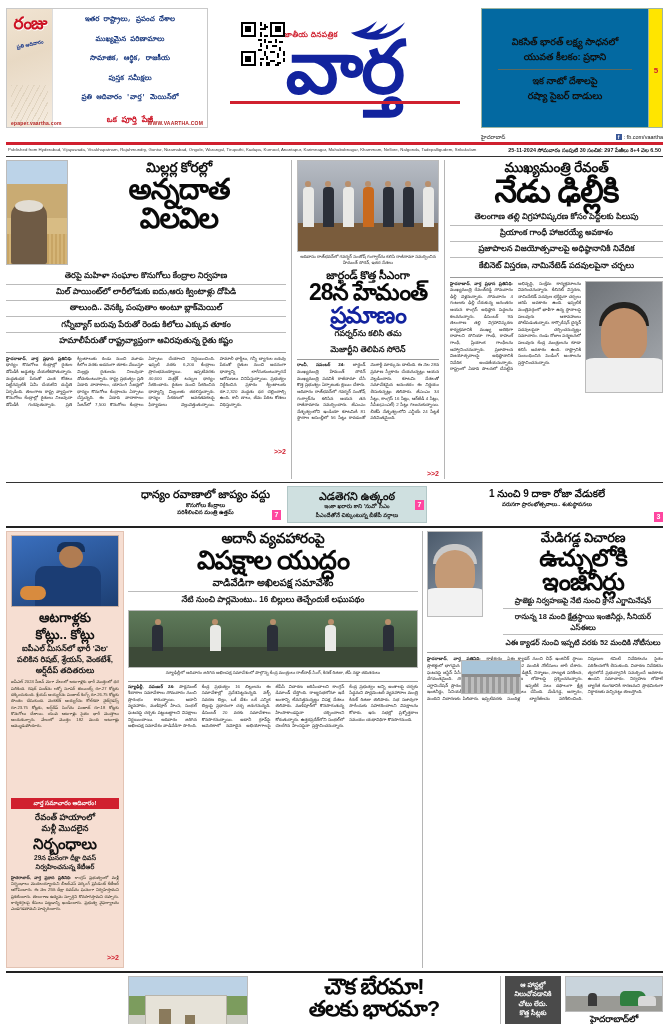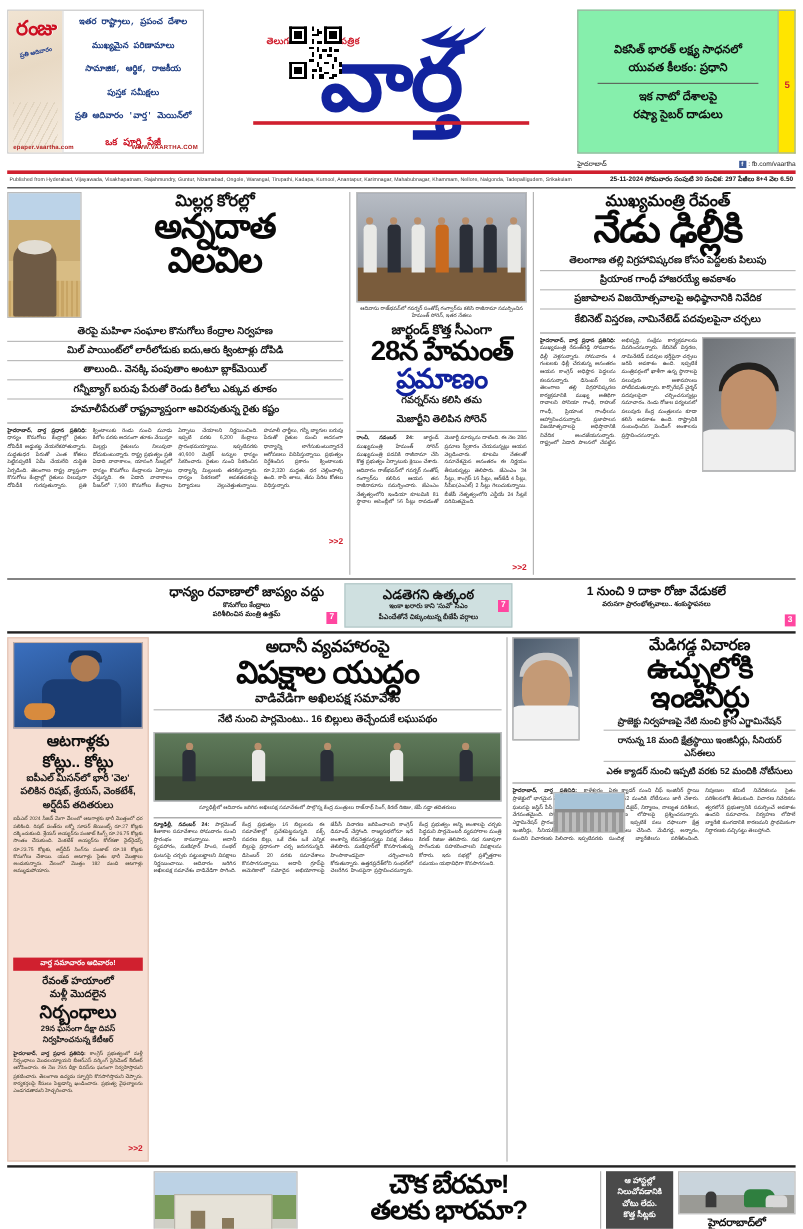--- a/index.html
+++ b/index.html
@@ -10,21 +10,21 @@
     color:#111;
     font-size:6px;
     line-height:1.25;
     -webkit-font-smoothing:antialiased;
   }
   .page { position:relative; width:669px; height:1024px; background:#fff; overflow:hidden; padding:0 6px; }
 
   
   .masthead { position:relative; height:128px; display:flex; align-items:stretch; padding-top:8px; }
 
-  .promo-box { width:164px; border:1px solid #c9c9c9; display:flex; position:relative; background:#fff; }
+  .promo-box { width:202px; border:1px solid #c9c9c9; display:flex; position:relative; background:#fff; }
   .promo-spine { width:46px; background:linear-gradient(160deg,#f1e4d2,#e8d9c4 40%,#f5ece0); position:relative; overflow:hidden; border-right:1px solid #ddd;}
   .promo-spine-title { position:absolute; left:2px; top:6px; width:42px; text-align:center;
      font-size:17px; font-weight:bold; color:#cc1122; letter-spacing:-1px; text-shadow:0.5px 0.5px 0 #fff; line-height:1.0;}
   .promo-spine-sub { position:absolute; left:0; top:32px; width:46px; text-align:center; font-size:5px; color:#1b3a8c; transform:rotate(-12deg); font-weight:bold;}
   .promo-spine-deco { position:absolute; bottom:4px; left:4px; right:4px; height:38px;
      background:repeating-linear-gradient(118deg,#ddd0bb 0 1px,transparent 1px 5px); opacity:.8;}
   .promo-lines { flex:1; padding:6px 3px 2px 3px; text-align:center; display:flex; flex-direction:column; justify-content:space-between; gap:3px;font-family:Liberation Mono, monospace; }
   .promo-lines .pl { font-size:7px; color:#17377e; font-weight:bold; line-height:1.3; }
   .promo-lines .pl.red { color:#cc1122; font-size:8px; margin-top:2px;}
   .promo-foot { position:absolute; left:0; right:0; bottom:1px; display:flex; justify-content:space-between; padding:0 4px;
@@ -34,21 +34,21 @@
   .logo-zone { flex:1; position:relative; display:flex; flex-direction:column; align-items:center; justify-content:center; }
   .logo-tag { position:absolute; left:52px; top:22px; font-size:7.5px; color:#d0202f; font-weight:bold; letter-spacing:.3px; }
   .logo-word { font-size:74px; line-height:0.82; font-weight:bold; color:#12239e; letter-spacing:-2px; margin-top:6px;
      font-family:Liberation Serif, serif; }
   .bird { position:absolute; right:74px; top:8px; width:58px; height:26px; }
   .logo-rule { width:230px; height:3px; background:#d0202f; margin-top:3px; }
 
   .qr { position:absolute; right:196px; top:14px; width:44px; height:44px; }
 
   .head-right { width:182px; position:relative; display:flex; }
-  .hr-box { flex:1; background:#86efac; border:1px solid #9db5a2; padding:7px 5px 4px; display:flex; flex-direction:column; align-items:center; justify-content:center; gap:2px;}
+  .hr-box { flex:1; background:#0369a1; border:1px solid #9db5a2; padding:7px 5px 4px; display:flex; flex-direction:column; align-items:center; justify-content:center; gap:2px;}
   .hr-line { font-size:9.5px; font-weight:bold; color:#101010; text-align:center; line-height:1.35; }
   .hr-sep { width:86%; height:1px; background:#5d6a5e; margin:3px 0; }
   .hr-yellow { width:14px; background:#ffe500; border:1px solid #9db5a2; border-left:none; position:relative; }
   .hr-pageno { position:absolute; left:1px; top:48%; width:12px; text-align:center; font-size:8px; font-weight:bold; color:#d0202f;
      background:#ffe500; }
   .hr-foot { position:absolute; left:0; right:0; bottom:-13px; display:flex; justify-content:space-between; align-items:center; font-size:5.5px; }
   .fb-chip { display:inline-block; width:6px; height:6px; background:#3b5998; color:#fff; font-size:5px; text-align:center; line-height:6px; font-weight:bold; margin-right:2px;}
 
   .red-rule { height:2.5px; background:#d0202f; margin-top:14px; }
 

